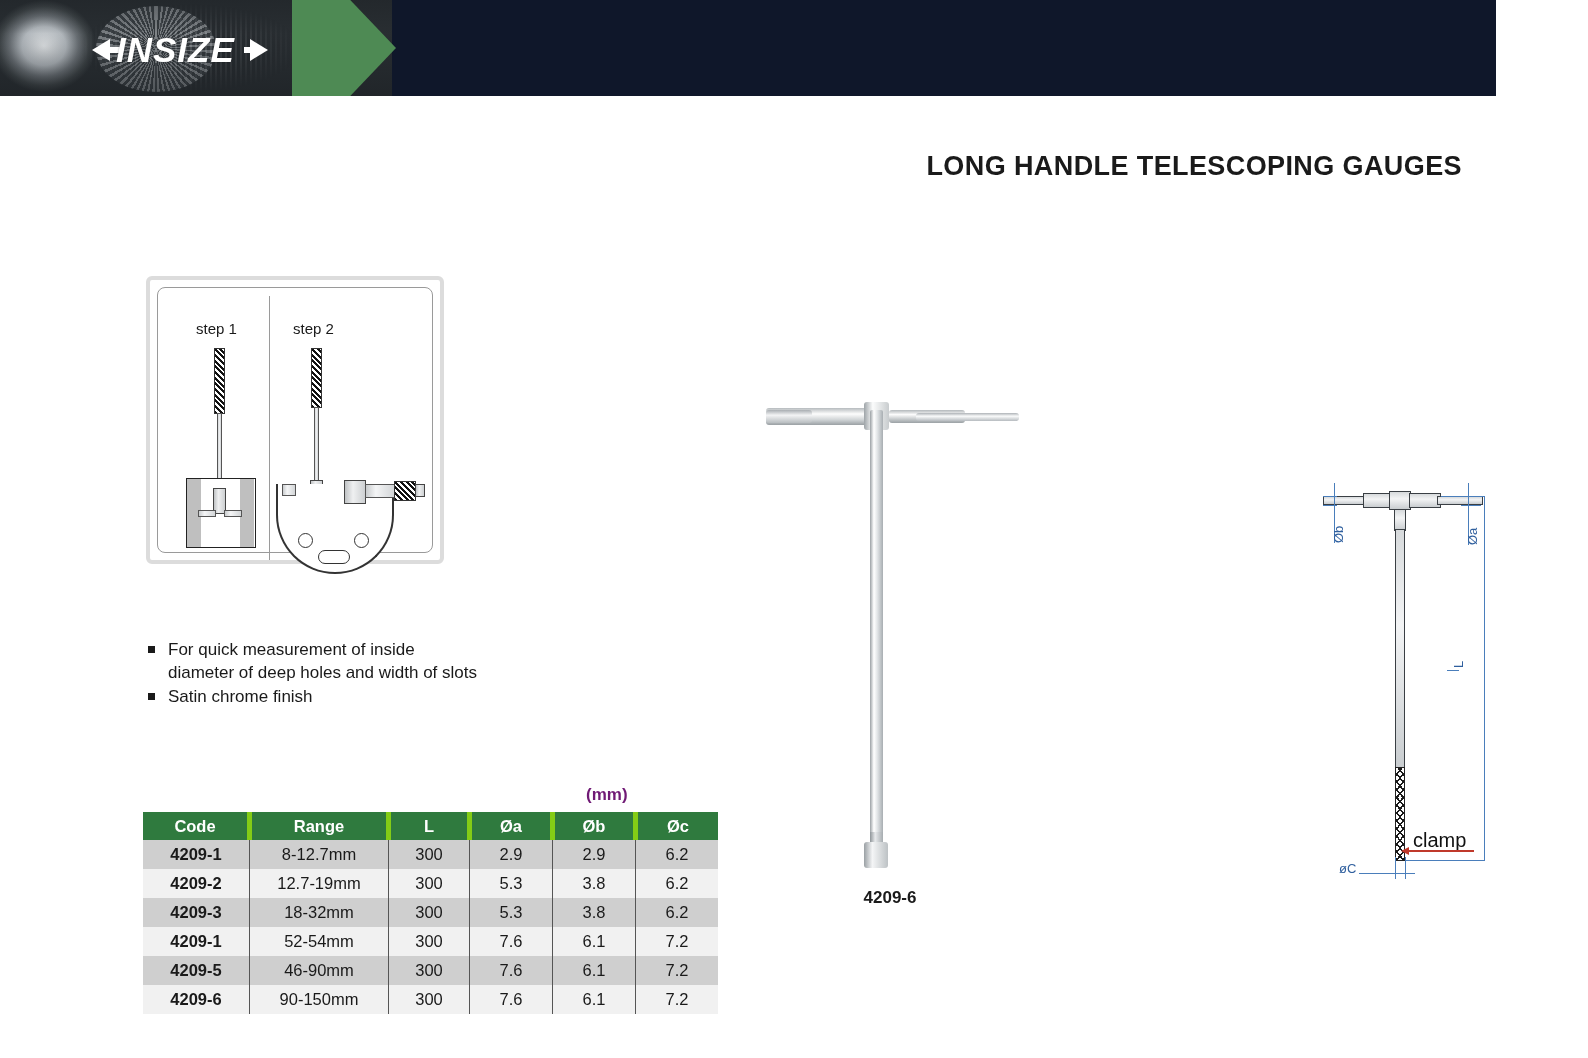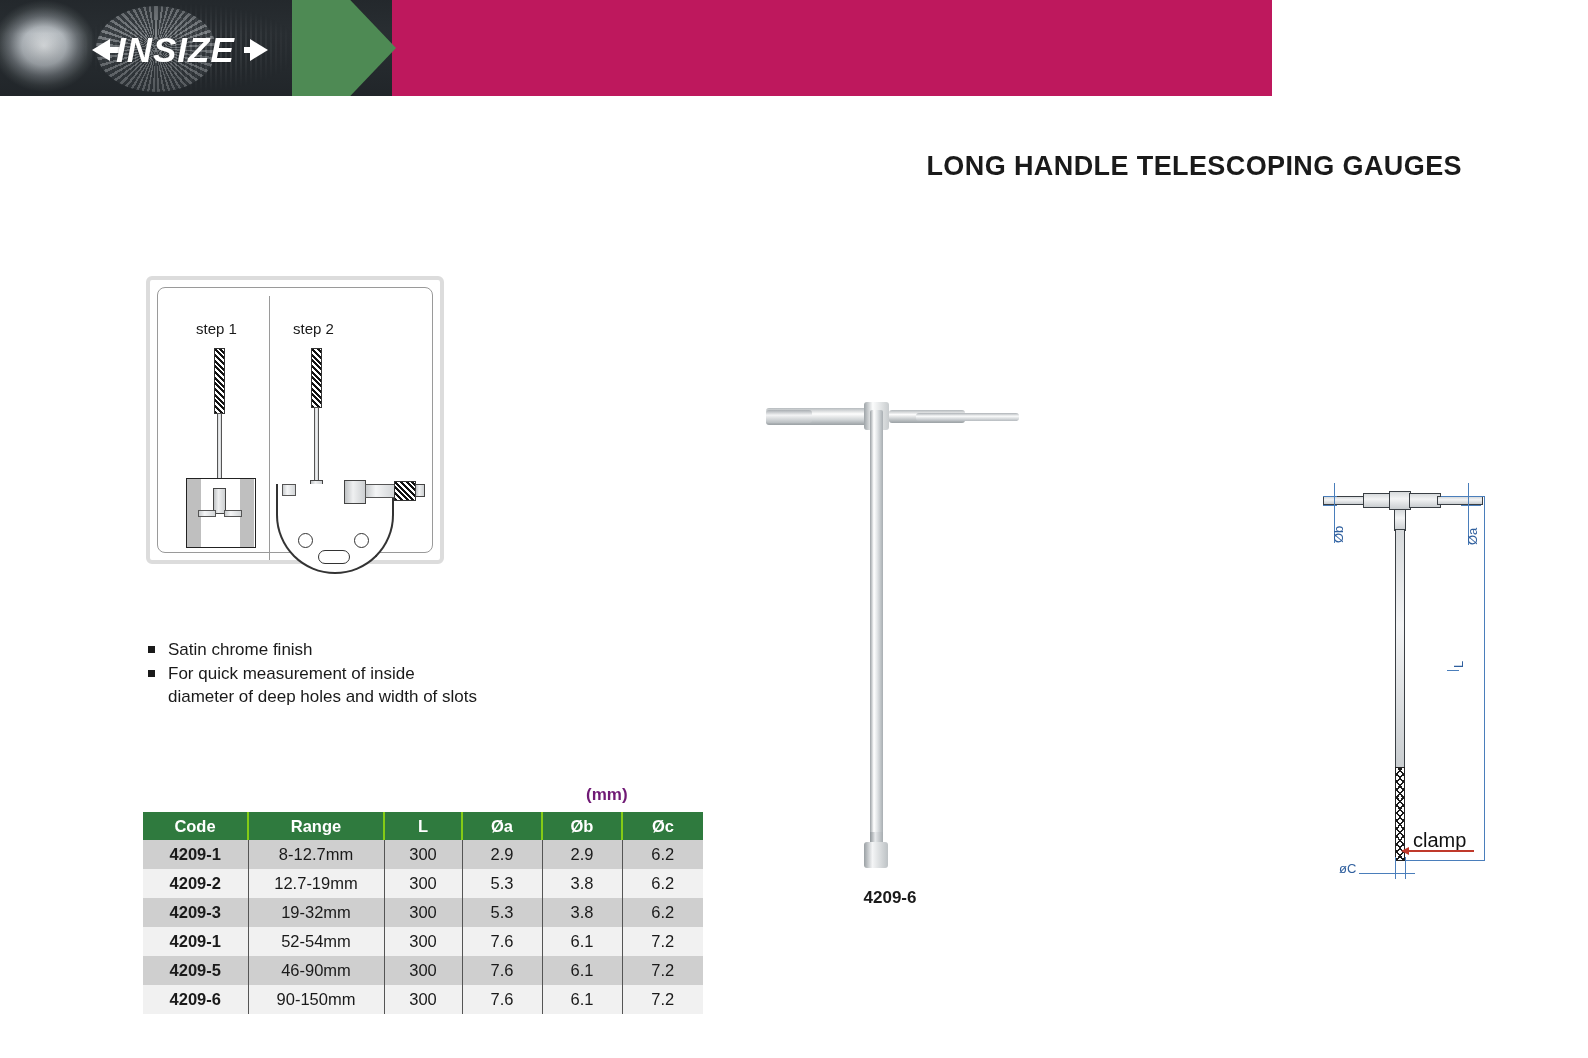--- a/index.html
+++ b/index.html
@@ -2,21 +2,21 @@
 <html><head>
 <meta charset="utf-8">
 <style>
   html,body{margin:0;padding:0;}
   body{
     width:1588px;height:1058px;position:relative;background:#ffffff;
     font-family:"Liberation Sans",sans-serif;overflow:hidden;
   }
 
   
-  .header-band{position:absolute;left:0;top:0;width:1272px;height:96px;overflow:hidden;background:#be185d;text-align:right;}
+  .header-band{position:absolute;left:0;top:0;width:1496px;height:96px;overflow:hidden;background:#0f172a;text-align:right;}
   .header-photo{position:absolute;left:0;top:0;width:392px;height:96px;overflow:hidden;
     background:#6f7478;}
   .hp-layer{position:absolute;left:0;top:0;width:392px;height:96px;
     background:
       radial-gradient(ellipse 52px 46px at 44px 46px,#e9ecee 0%,#b9bfc4 42%,#6e7479 66%,#3f4548 86%,#2a2f33 100%),
       radial-gradient(ellipse 40px 44px at 118px 40px,#d9dee1 0%,#a8aeb3 45%,#5d6367 72%,#33383b 100%),
       radial-gradient(ellipse 46px 50px at 196px 50px,#e4e8ea 0%,#aeb4b9 44%,#646a6e 70%,#2e3337 100%),
       radial-gradient(ellipse 42px 46px at 272px 38px,#dfe3e6 0%,#a4aaaf 46%,#585e62 74%,#2c3135 100%),
       radial-gradient(ellipse 50px 48px at 346px 52px,#e2e6e9 0%,#aab0b5 44%,#5f6569 72%,#303539 100%),
       linear-gradient(180deg,#4f555a 0%,#7b8186 40%,#545a5f 100%);
@@ -84,21 +84,21 @@
   .bullet-row{position:relative;padding-left:22px;font-size:17px;color:#1a1a1a;line-height:23px;
     margin-bottom:1px;}
   .bullet-row::before{content:"";position:absolute;left:2px;top:8px;width:7px;height:7px;background:#1a1a1a;}
   .bullet-row .cont{display:block;padding-left:0;}
 
   
   .unit-label{position:absolute;left:586px;top:785px;font-size:17px;font-weight:bold;color:#701a75;}
   .spec-table{position:absolute;left:143px;top:812px;border-collapse:collapse;
     font-size:16.5px;color:#1a1a1a;}
   .spec-table th{background:#2f7a3e;color:#ffffff;font-weight:bold;height:28px;
-    border-right:2px solid #84cc16;text-align:center;padding:0 6px;}
+    border-right:5px solid #84cc16;text-align:center;padding:0 6px;}
   .spec-table th:last-child{border-right:none;}
   .spec-table td{height:29px;text-align:center;padding:0 16px;border-right:1px solid #555;}
   .spec-table td:last-child{border-right:none;}
   .spec-table td.code{font-weight:bold;}
   .spec-table tr.odd td{background:#cfcfcf;}
   .spec-table tr.even td{background:#f1f1f1;}
   .col-code{width:92px;} .col-range{width:122px;} .col-l{width:64px;}
   .col-a{width:66px;} .col-b{width:66px;} .col-c{width:68px;}
 
   
@@ -198,25 +198,25 @@
       <div class="hub" style="left:186px;top:192px;width:22px;height:24px;"></div>
       <div class="rod" style="left:207px;top:196px;width:30px;height:14px;"></div>
       <div class="knurl" style="left:236px;top:193px;width:22px;height:20px;"></div>
       <div class="hub" style="left:257px;top:196px;width:10px;height:13px;"></div>
     </div>
   </div>
 </div>
 
 <div class="bullets">
   <div class="bullet-row">
-    <span>Satin chrome finish</span>
-  </div>
-  <div class="bullet-row">
     <span>For quick measurement of inside</span>
     <span class="cont">diameter of deep holes and width of slots</span>
+  </div>
+  <div class="bullet-row">
+    <span>Satin chrome finish</span>
   </div>
 </div>
 
 <div class="unit-label">(mm)</div>
 
 <table class="spec-table">
   <thead>
     <tr>
       <th class="col-code">Code</th>
       <th class="col-range">Range</th>
@@ -238,21 +238,21 @@
     <tr class="even">
       <td class="code">4209-2</td>
       <td>12.7-19mm</td>
       <td>300</td>
       <td>5.3</td>
       <td>3.8</td>
       <td>6.2</td>
     </tr>
     <tr class="odd">
       <td class="code">4209-3</td>
-      <td>19-32mm</td>
+      <td>18-32mm</td>
       <td>300</td>
       <td>5.3</td>
       <td>3.8</td>
       <td>6.2</td>
     </tr>
     <tr class="even">
       <td class="code">4209-1</td>
       <td>52-54mm</td>
       <td>300</td>
       <td>7.6</td>

